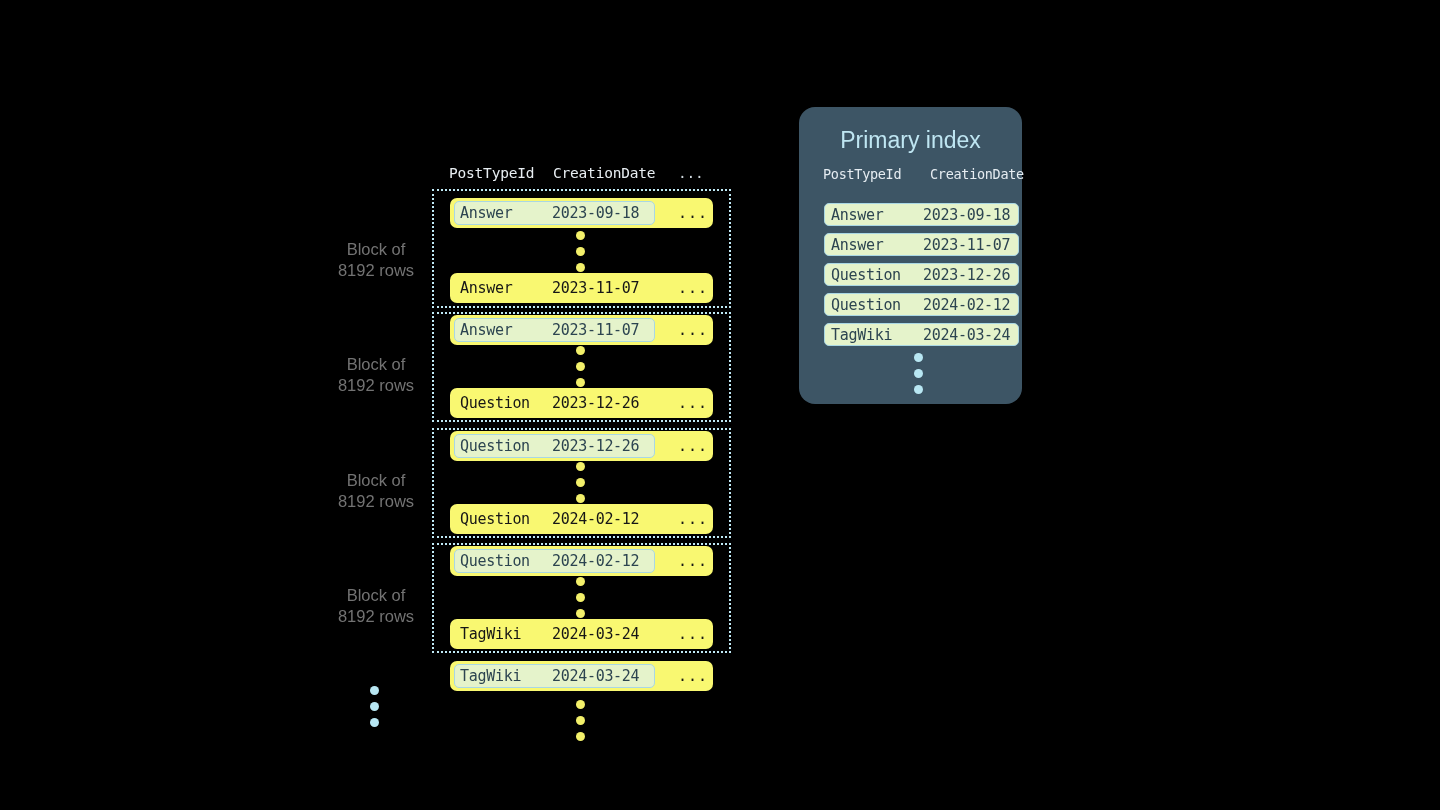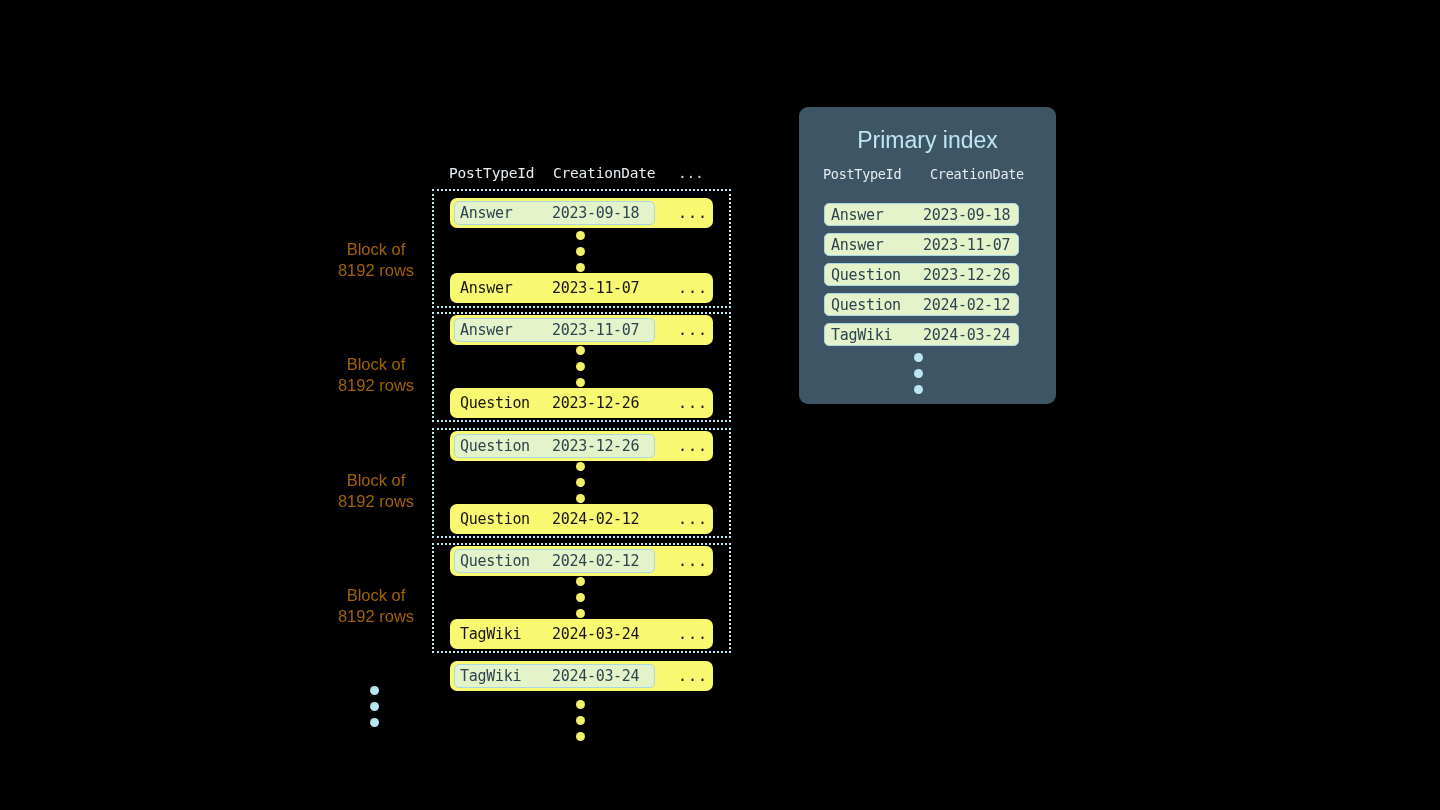--- a/index.html
+++ b/index.html
@@ -57,21 +57,21 @@
     box-sizing: border-box;
   }
 
   .block-label {
     position: absolute;
     width: 170px;
     text-align: center;
     left: 291px;
     font-size: 16.5px;
     line-height: 21px;
-    color: #a16207;
+    color: #737373;
   }
 
   
   .row {
     position: absolute;
     left: 450px;
     width: 263px;
     height: 30px;
     background: #f9f871;
     border-radius: 7px;
@@ -120,24 +120,24 @@
     background: #f3f06a;
     margin-bottom: 7px;
   }
   .vdots.blue i { background: #b8e7f3; }
 
   
   .index-panel {
     position: absolute;
     left: 799px;
     top: 107px;
-    width: 257px;
+    width: 223px;
     height: 297px;
     background: #3d5565;
-    border-radius: 9px;
+    border-radius: 16px;
   }
   .index-title {
     position: absolute;
     left: 0;
     top: 20px;
     width: 100%;
     text-align: center;
     font-size: 23px;
     color: #bfe6f2;
   }

